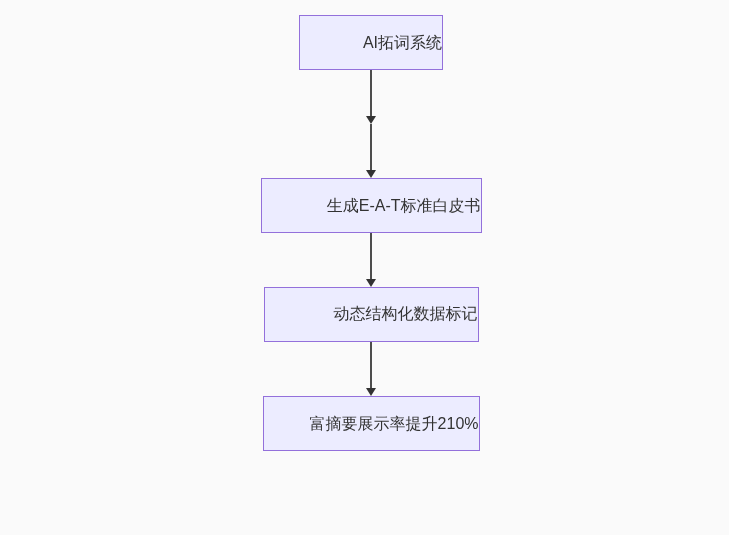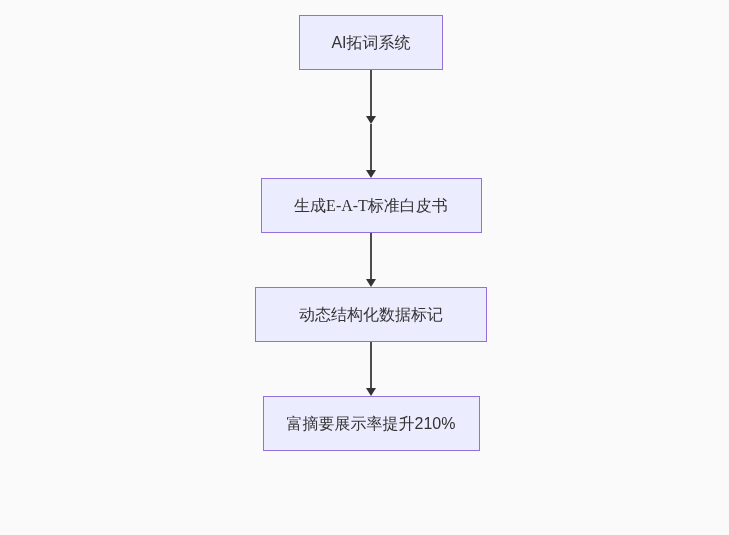--- a/index.html
+++ b/index.html
@@ -22,33 +22,33 @@
     width: 234px;
     display: flex;
     flex-direction: column;
     align-items: center;
   }
   .node {
     box-sizing: border-box;
     height: 55px;
     display: flex;
     align-items: center;
-    justify-content: center;
+    justify-content: flex-end;
     background: #ECECFF;
     border: 1px solid #9370DB;
     color: #333333;
     font-size: 16px;
     line-height: 1;
     white-space: nowrap;
     text-align: center;
   }
   .n0 { width: 144px; }
   .n1 { width: 193px; }
-  .n2 { width: 221px; font-family: Liberation Serif, serif; }
-  .n3 { width: 232px; }
+  .n2 { width: 221px; }
+  .n3 { width: 215px; font-family: Liberation Mono, monospace; }
   .n4 { width: 217px; }
   .edge {
     height: 54px;
     width: 12px;
     display: flex;
     flex-direction: column;
     align-items: center;
   }
   .edge .line {
     width: 1.5px;

